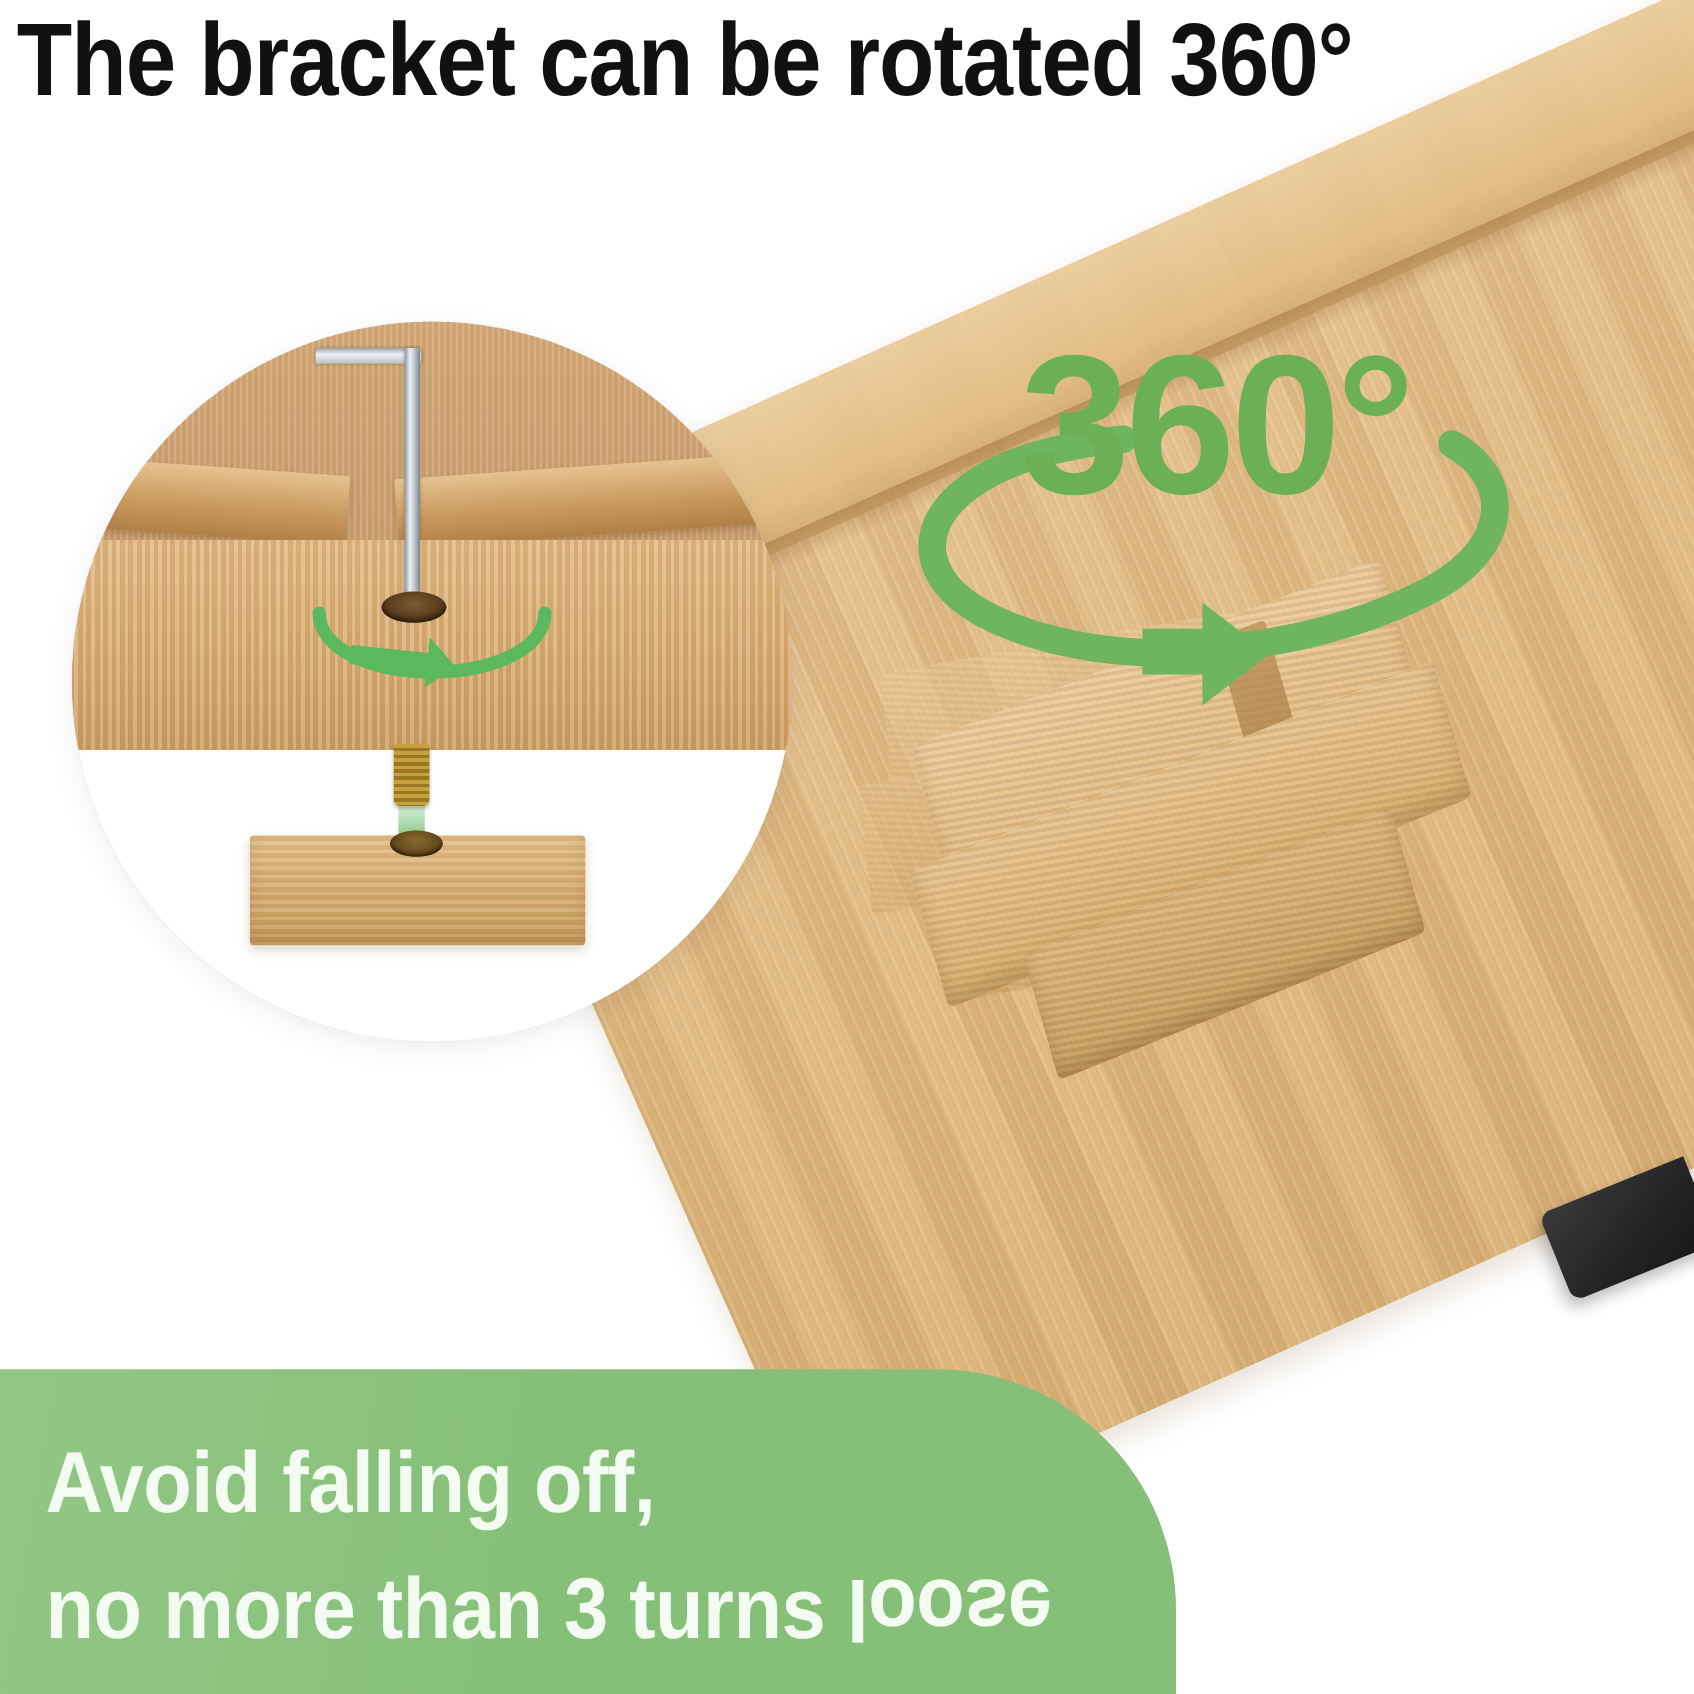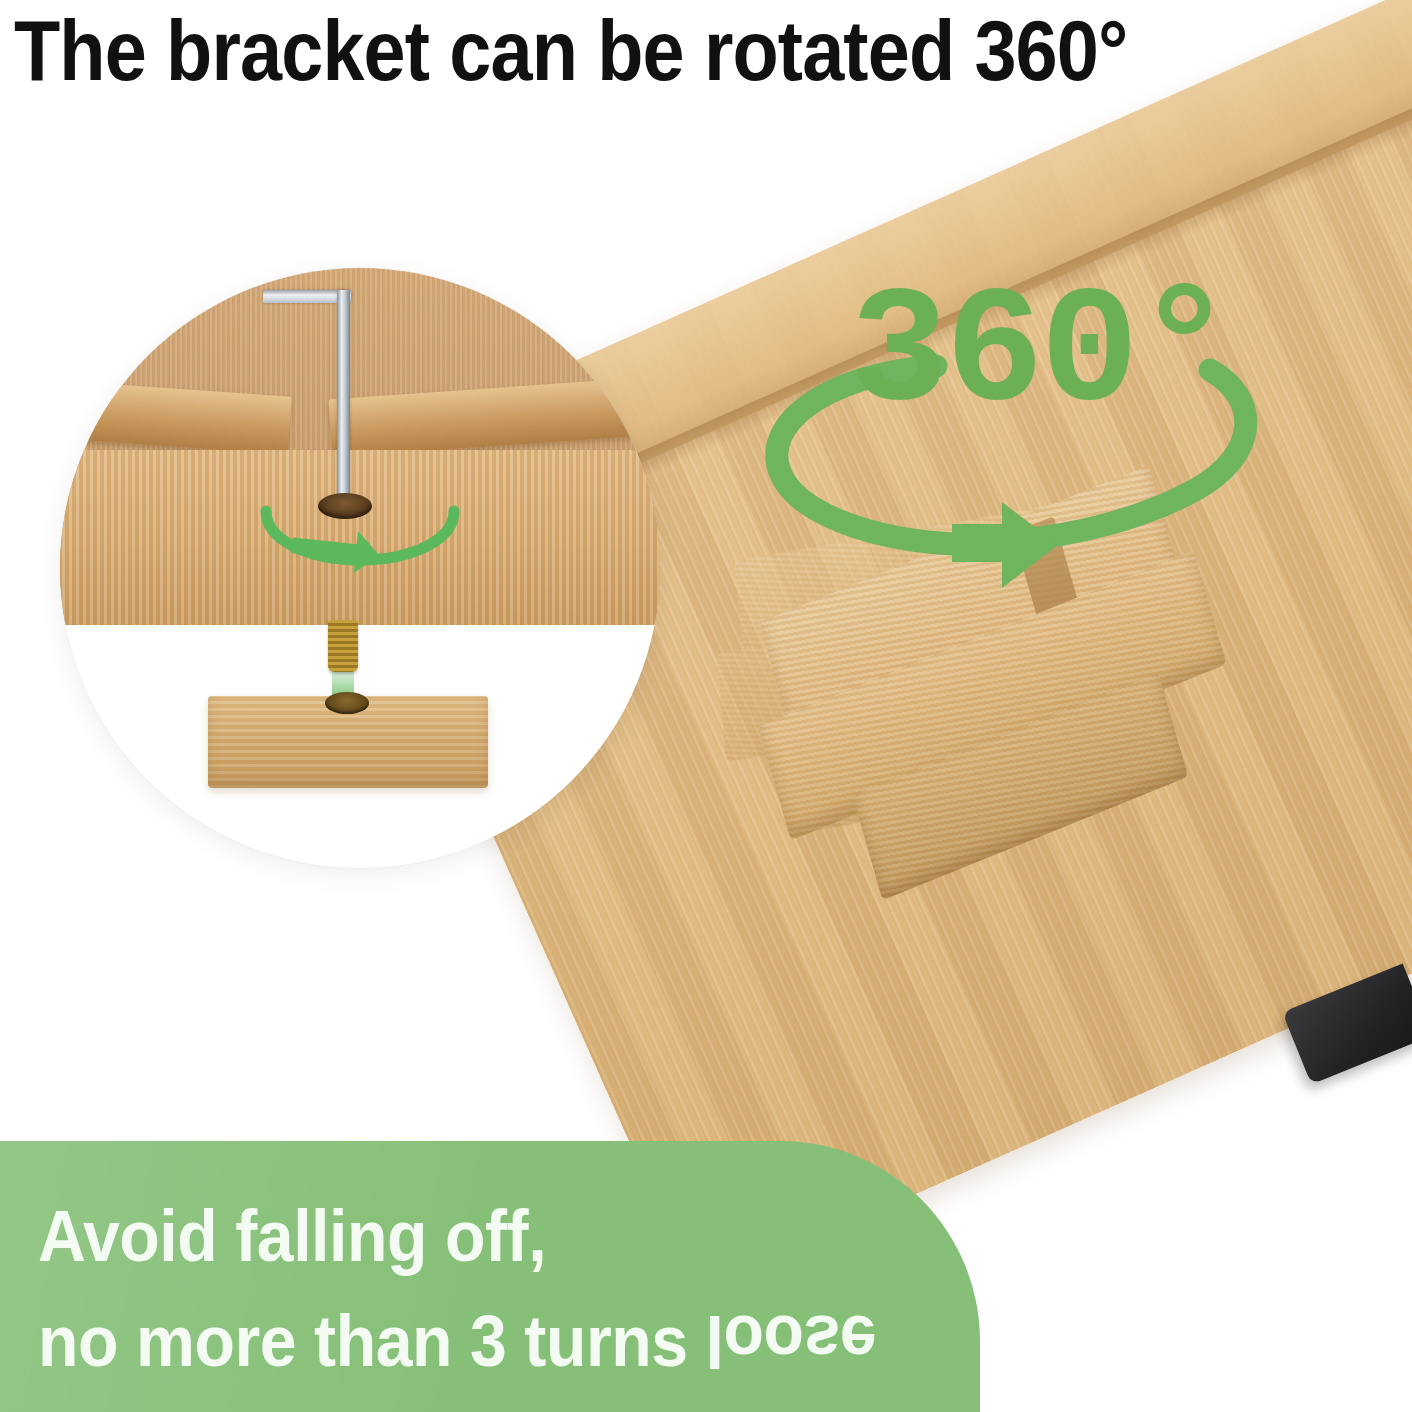--- a/index.html
+++ b/index.html
@@ -145,21 +145,20 @@
   .rot360 { position:absolute; left:740px; top:258px; width:540px; height:350px; }
   .rot360 svg { width:100%; height:100%; overflow:visible; }
   .rot-num {
     position:absolute;
     left:110px; top:14px;
     font-size:165px;
     font-weight:700;
     letter-spacing:-4px;
     line-height:165px;
     white-space:nowrap;
-    font-family:Liberation Mono, monospace;
   }
 
   
   .inset {
     position:absolute;
     left:60px; top:268px;
     width:600px; height:600px;
     border-radius:50%;
     overflow:hidden;
     background:#ffffff;

